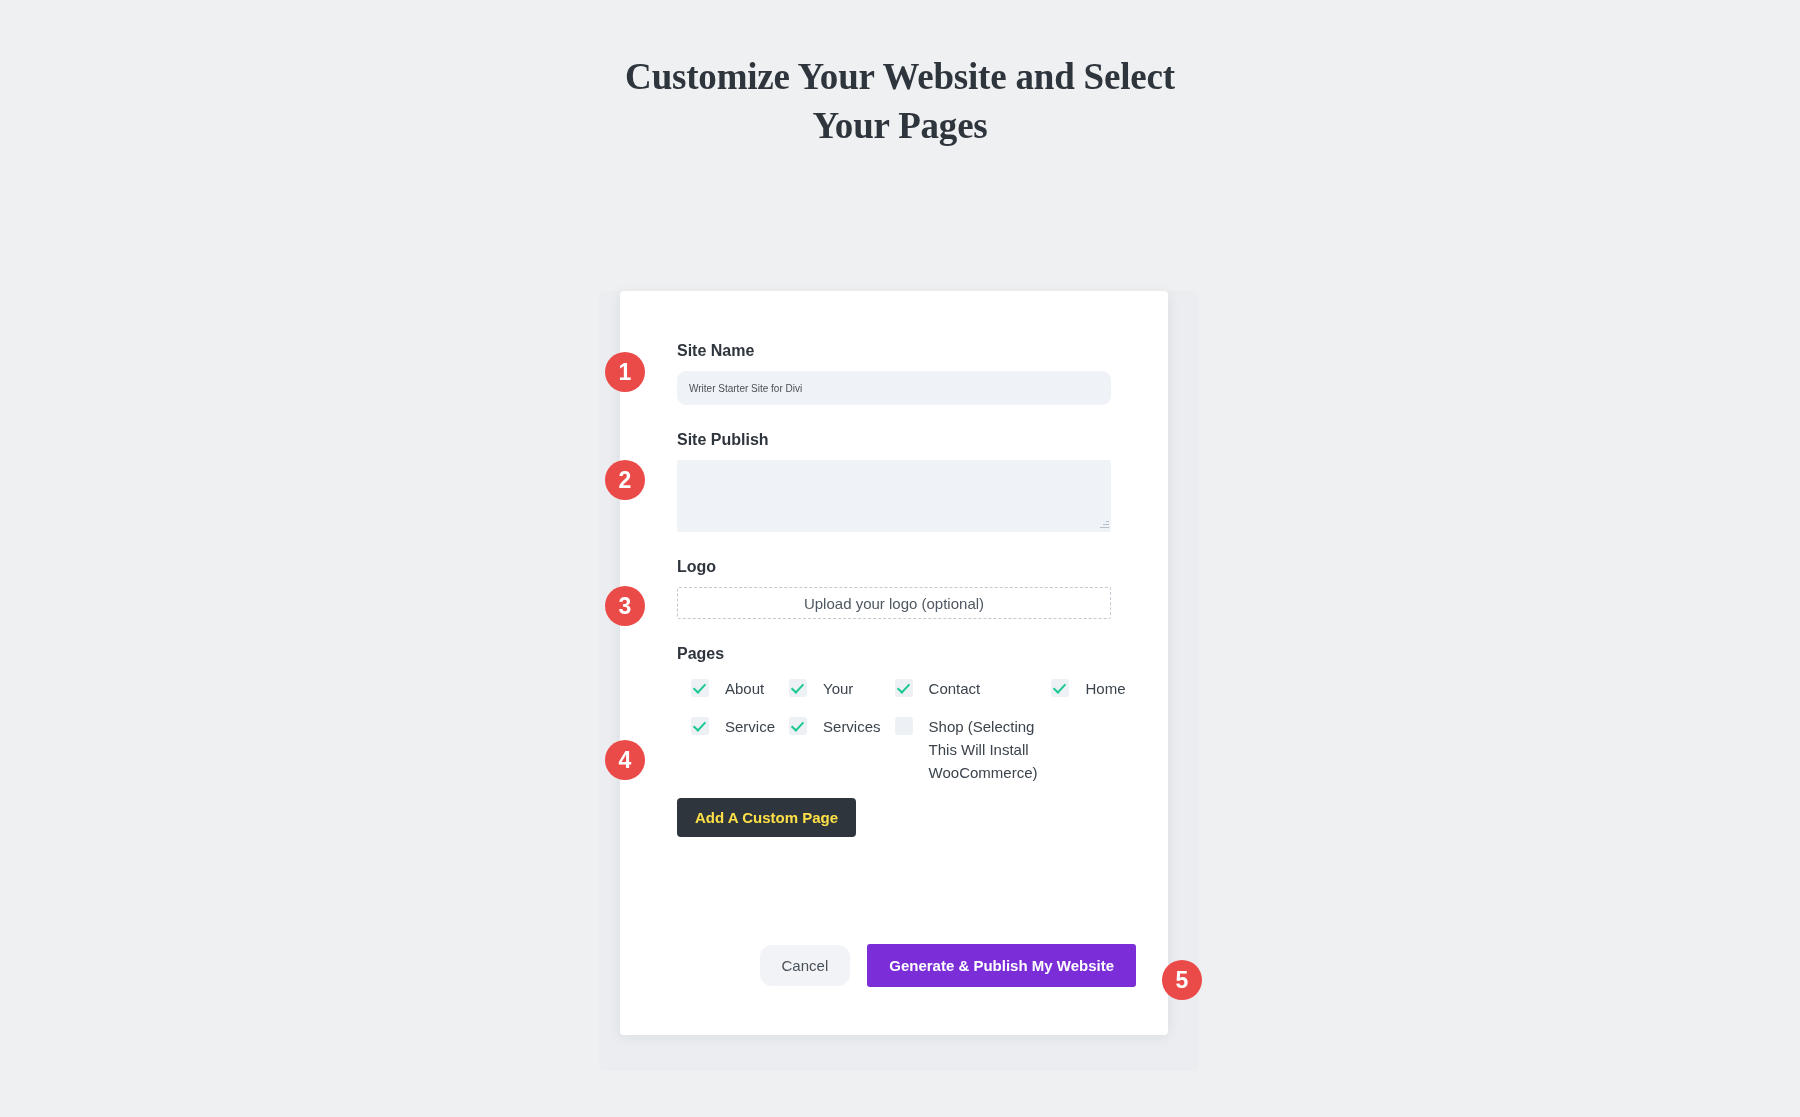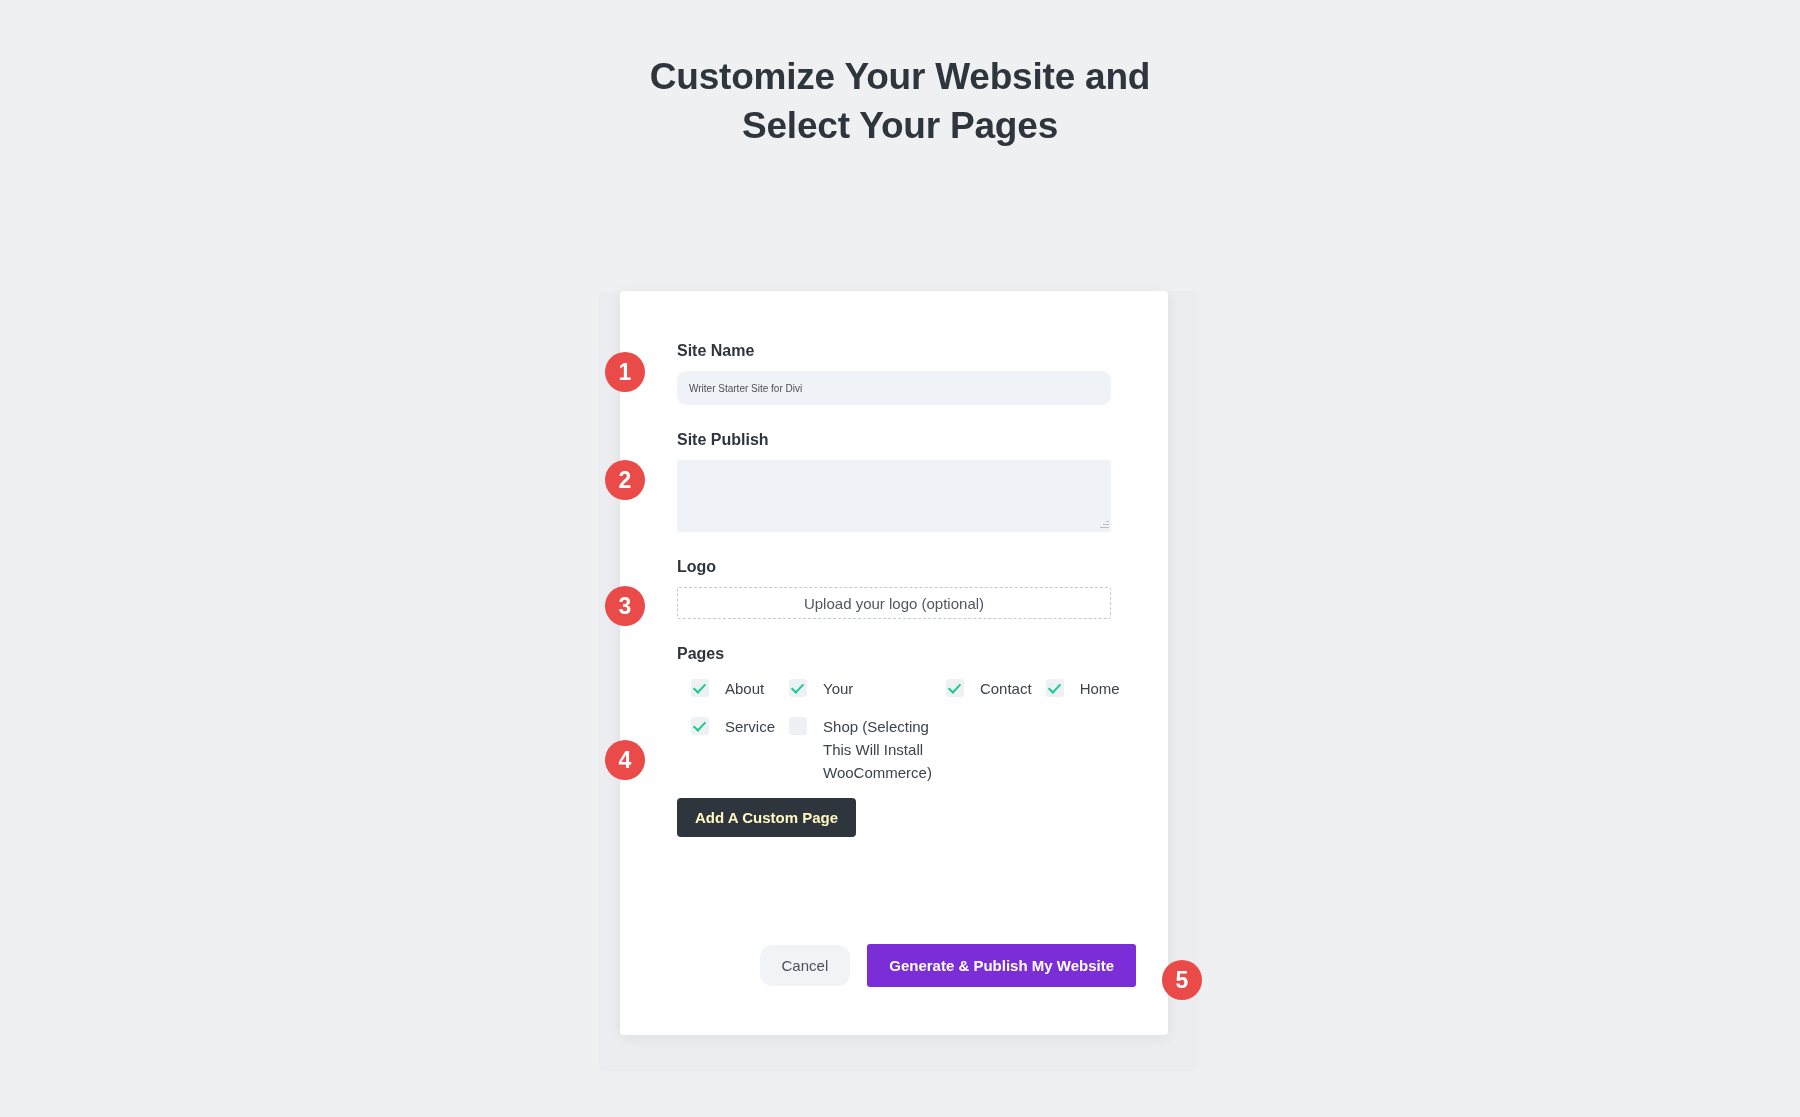--- a/index.html
+++ b/index.html
@@ -28,20 +28,21 @@
     width: 560px;
     text-align: center;
   }
 
   .page-title {
     font-size: 37px;
     line-height: 49px;
     font-weight: bold;
     color: #2f353d;
     letter-spacing: -0.2px;
+    font-family: Liberation Serif, serif;
   }
 
   .page-subtitle {
     margin-top: 33px;
     font-size: 16.5px;
     line-height: 28px;
     color: #525a63;
     font-weight: 400;
   }
 
@@ -191,21 +192,21 @@
     line-height: 23px;
     color: #3b434c;
     max-width: 160px;
   }
 
   .btn-dark {
     margin-top: 14px;
     margin-left: 0px;
     display: inline-block;
     background: #2f353d;
-    color: #fef9c3;
+    color: #fde047;
     font-size: 15px;
     font-weight: bold;
     border: none;
     border-radius: 4px;
     padding: 11px 18px;
     cursor: pointer;
     font-family: "Liberation Sans", sans-serif;
   }
 
   
@@ -317,20 +318,24 @@
             <span class="page-label">Contact</span>
           </div>
           <div class="page-item">
             <span class="cbox checked"></span>
             <span class="page-label">Home</span>
           </div>
           <div class="page-item">
             <span class="cbox checked"></span>
             <span class="page-label">Service</span>
           </div>
+          <div class="page-item">
+            <span class="cbox checked"></span>
+            <span class="page-label">Services</span>
+          </div>
           <div class="page-item tall">
             <span class="cbox"></span>
             <span class="page-label">Shop (Selecting This Will Install WooCommerce)</span>
           </div>
         </div>
 
         <button class="btn-dark">Add A Custom Page</button>
       </div>
 
     </div>

